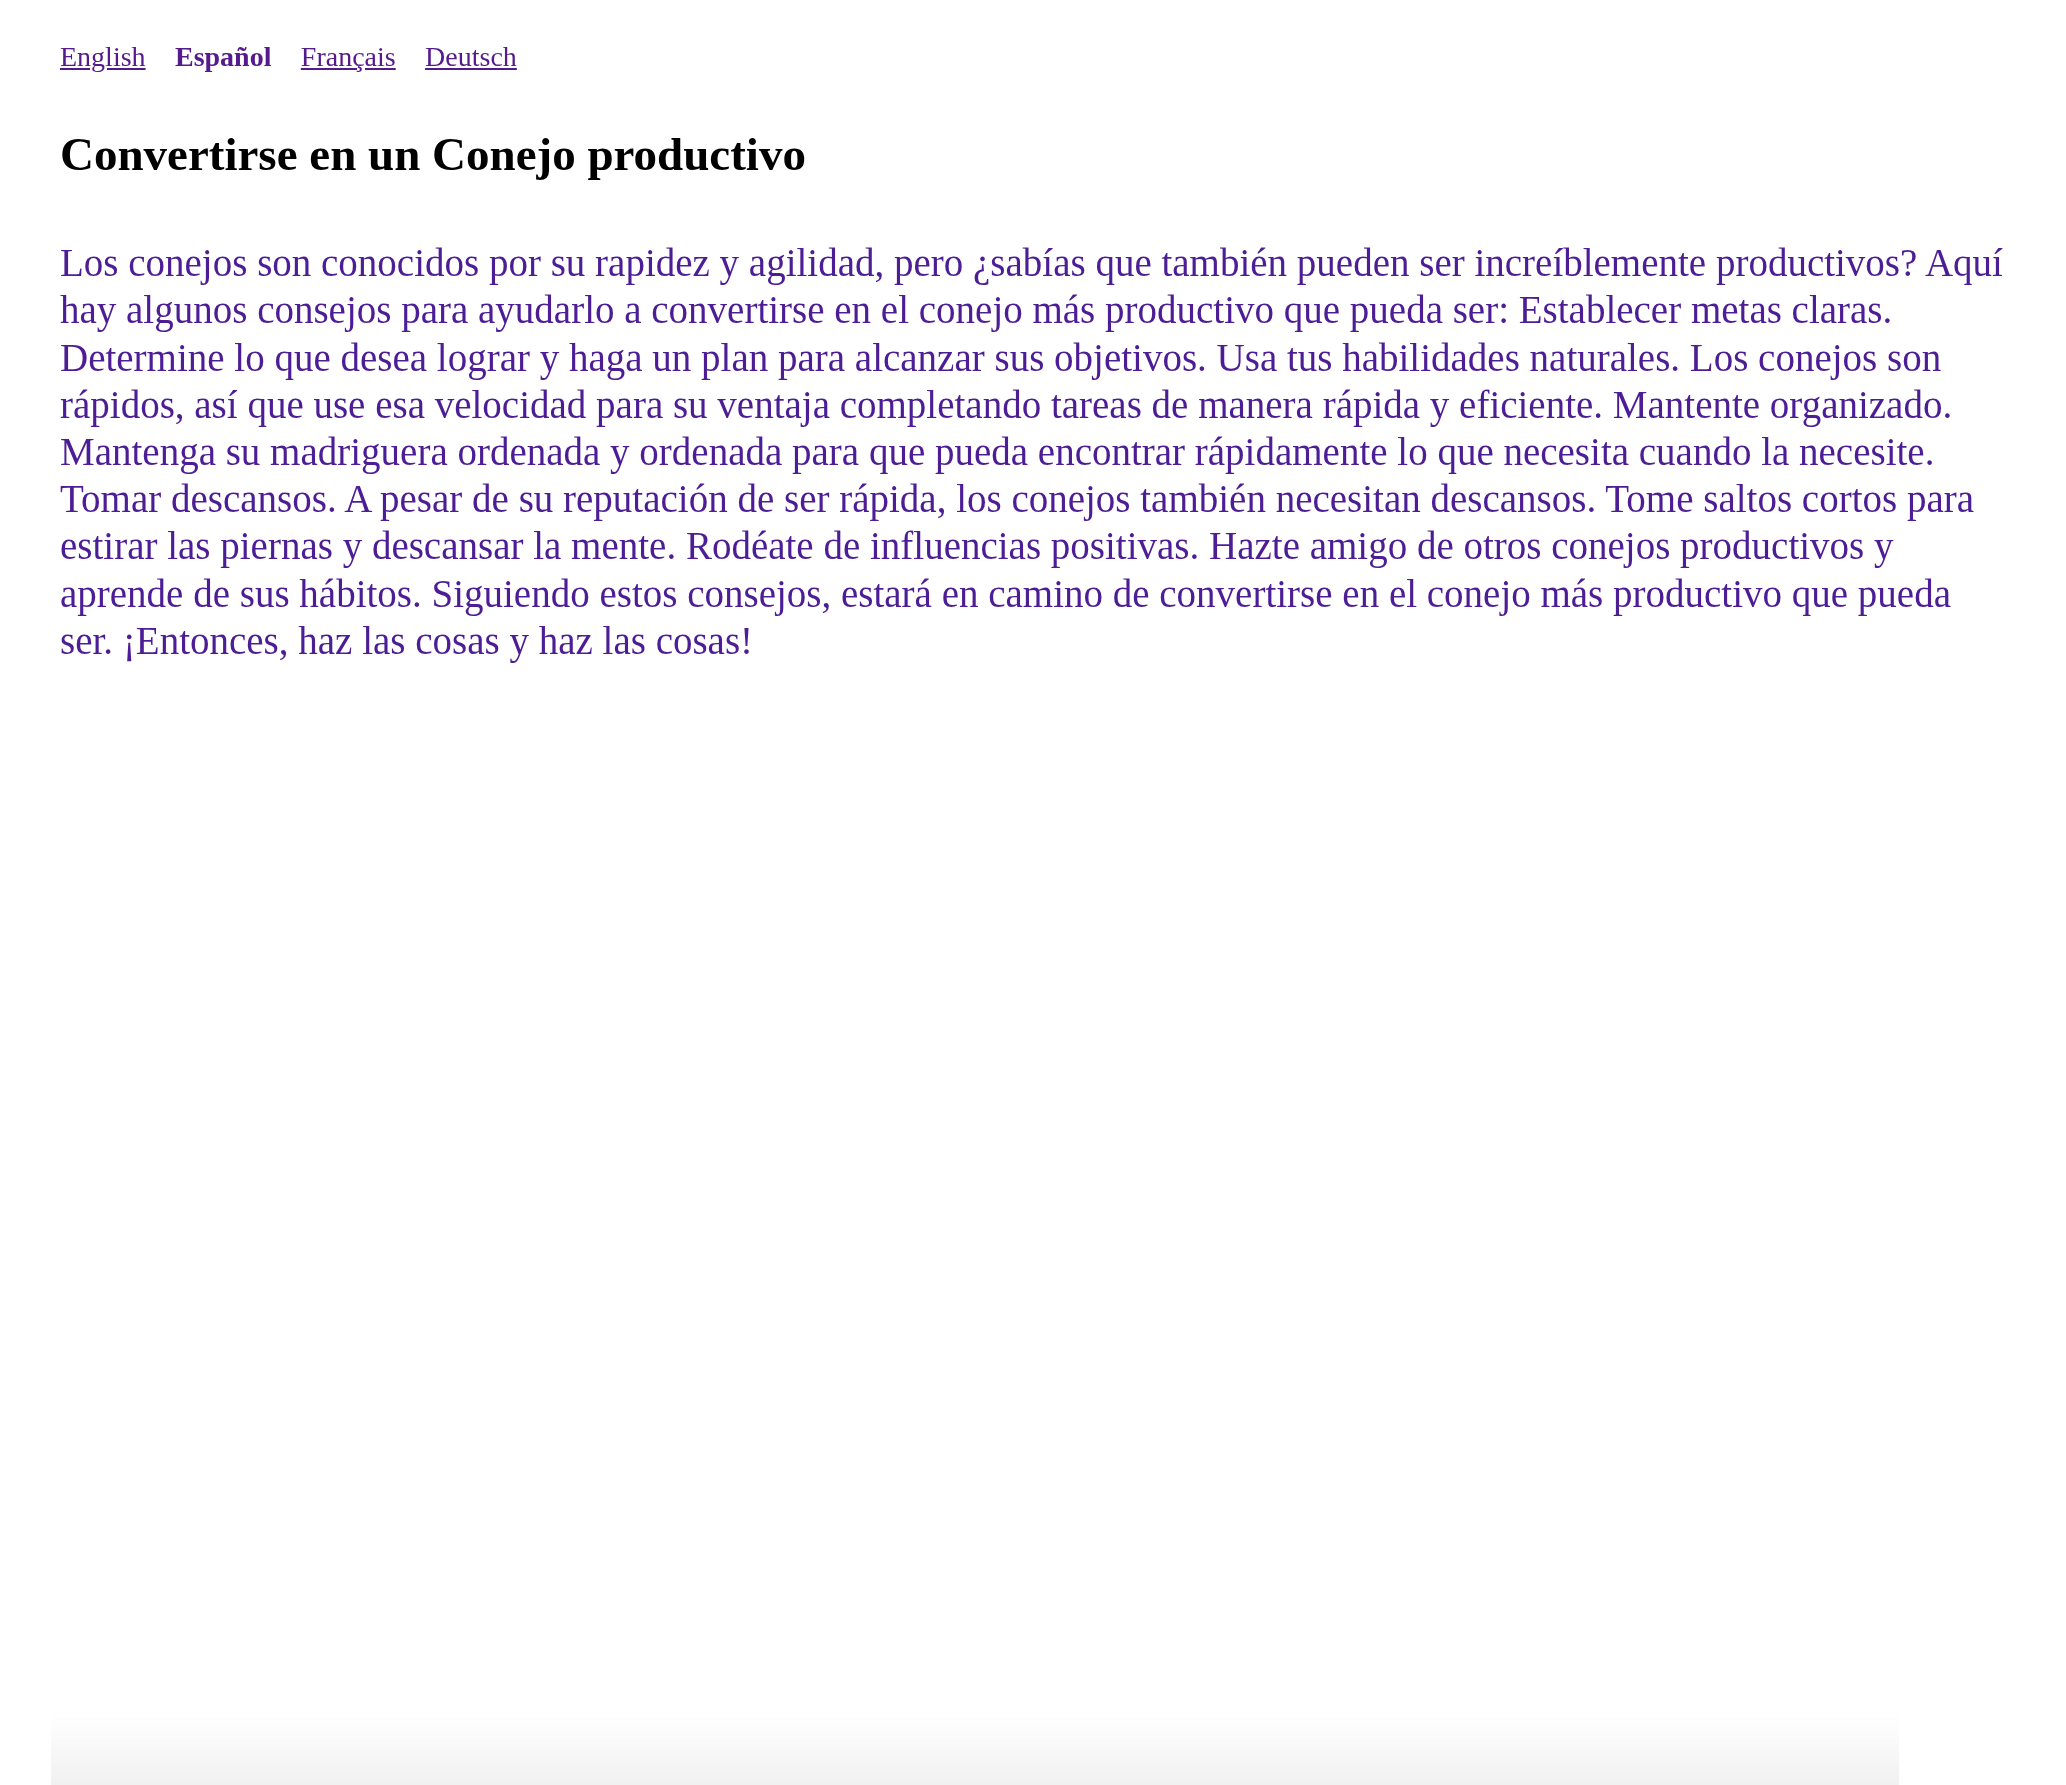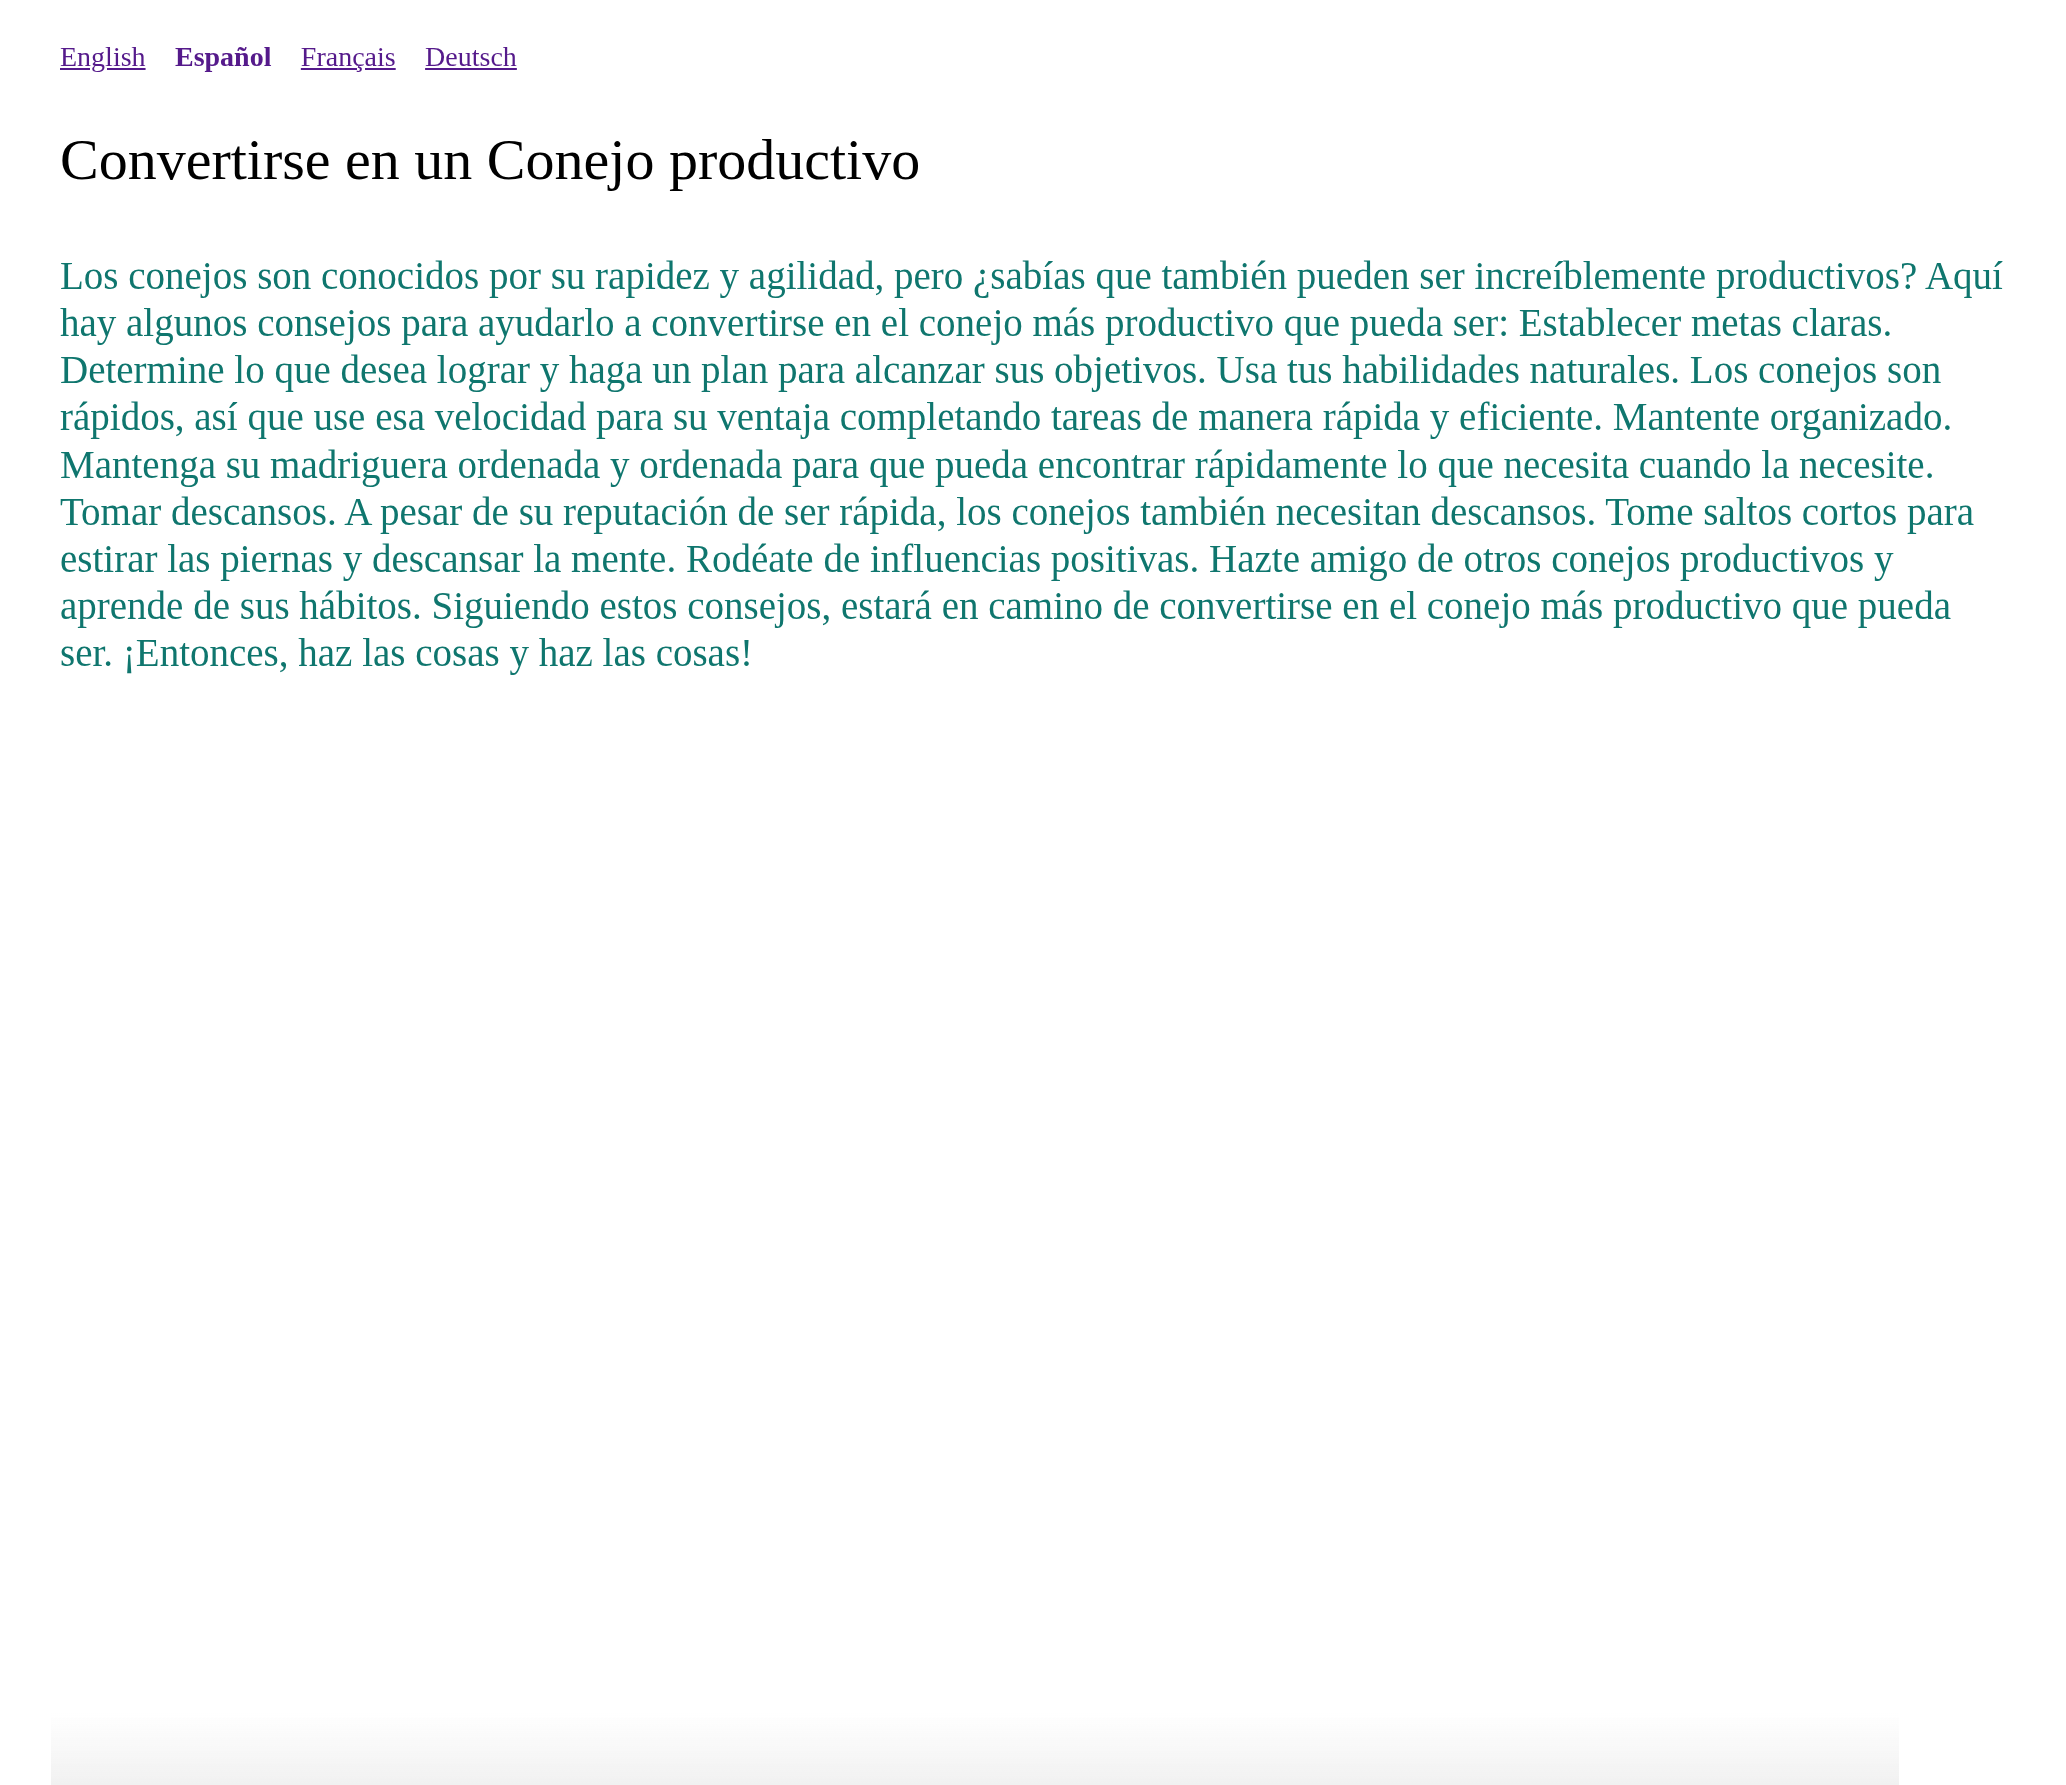--- a/index.html
+++ b/index.html
@@ -23,33 +23,33 @@
     text-decoration: underline;
     margin-right: 1.05em;
     cursor: pointer;
   }
   .lang-nav a.current {
     font-weight: bold;
     text-decoration: none;
   }
   
   h1.page-title {
-    font-size: 58px;
+    font-size: 47px;
     line-height: 1.15;
-    font-weight: normal;
+    font-weight: bold;
     margin: 54px 0 0 0;
     color: #000000;
   }
   
   p.article-text {
     font-size: 39px;
     line-height: 1.21;
     margin: 58px 0 0 0;
     text-align: left;
-    color: #0f766e;
+    color: #4c1d95;
   }
   
   .bottom-gradient {
     position: fixed;
     left: 51px;
     right: 167px;
     bottom: 0;
     height: 72px;
     background: linear-gradient(180deg, rgba(241,241,241,0) 0%, rgba(241,241,241,0.45) 45%, #f1f1f1 100%);
     pointer-events: none;

